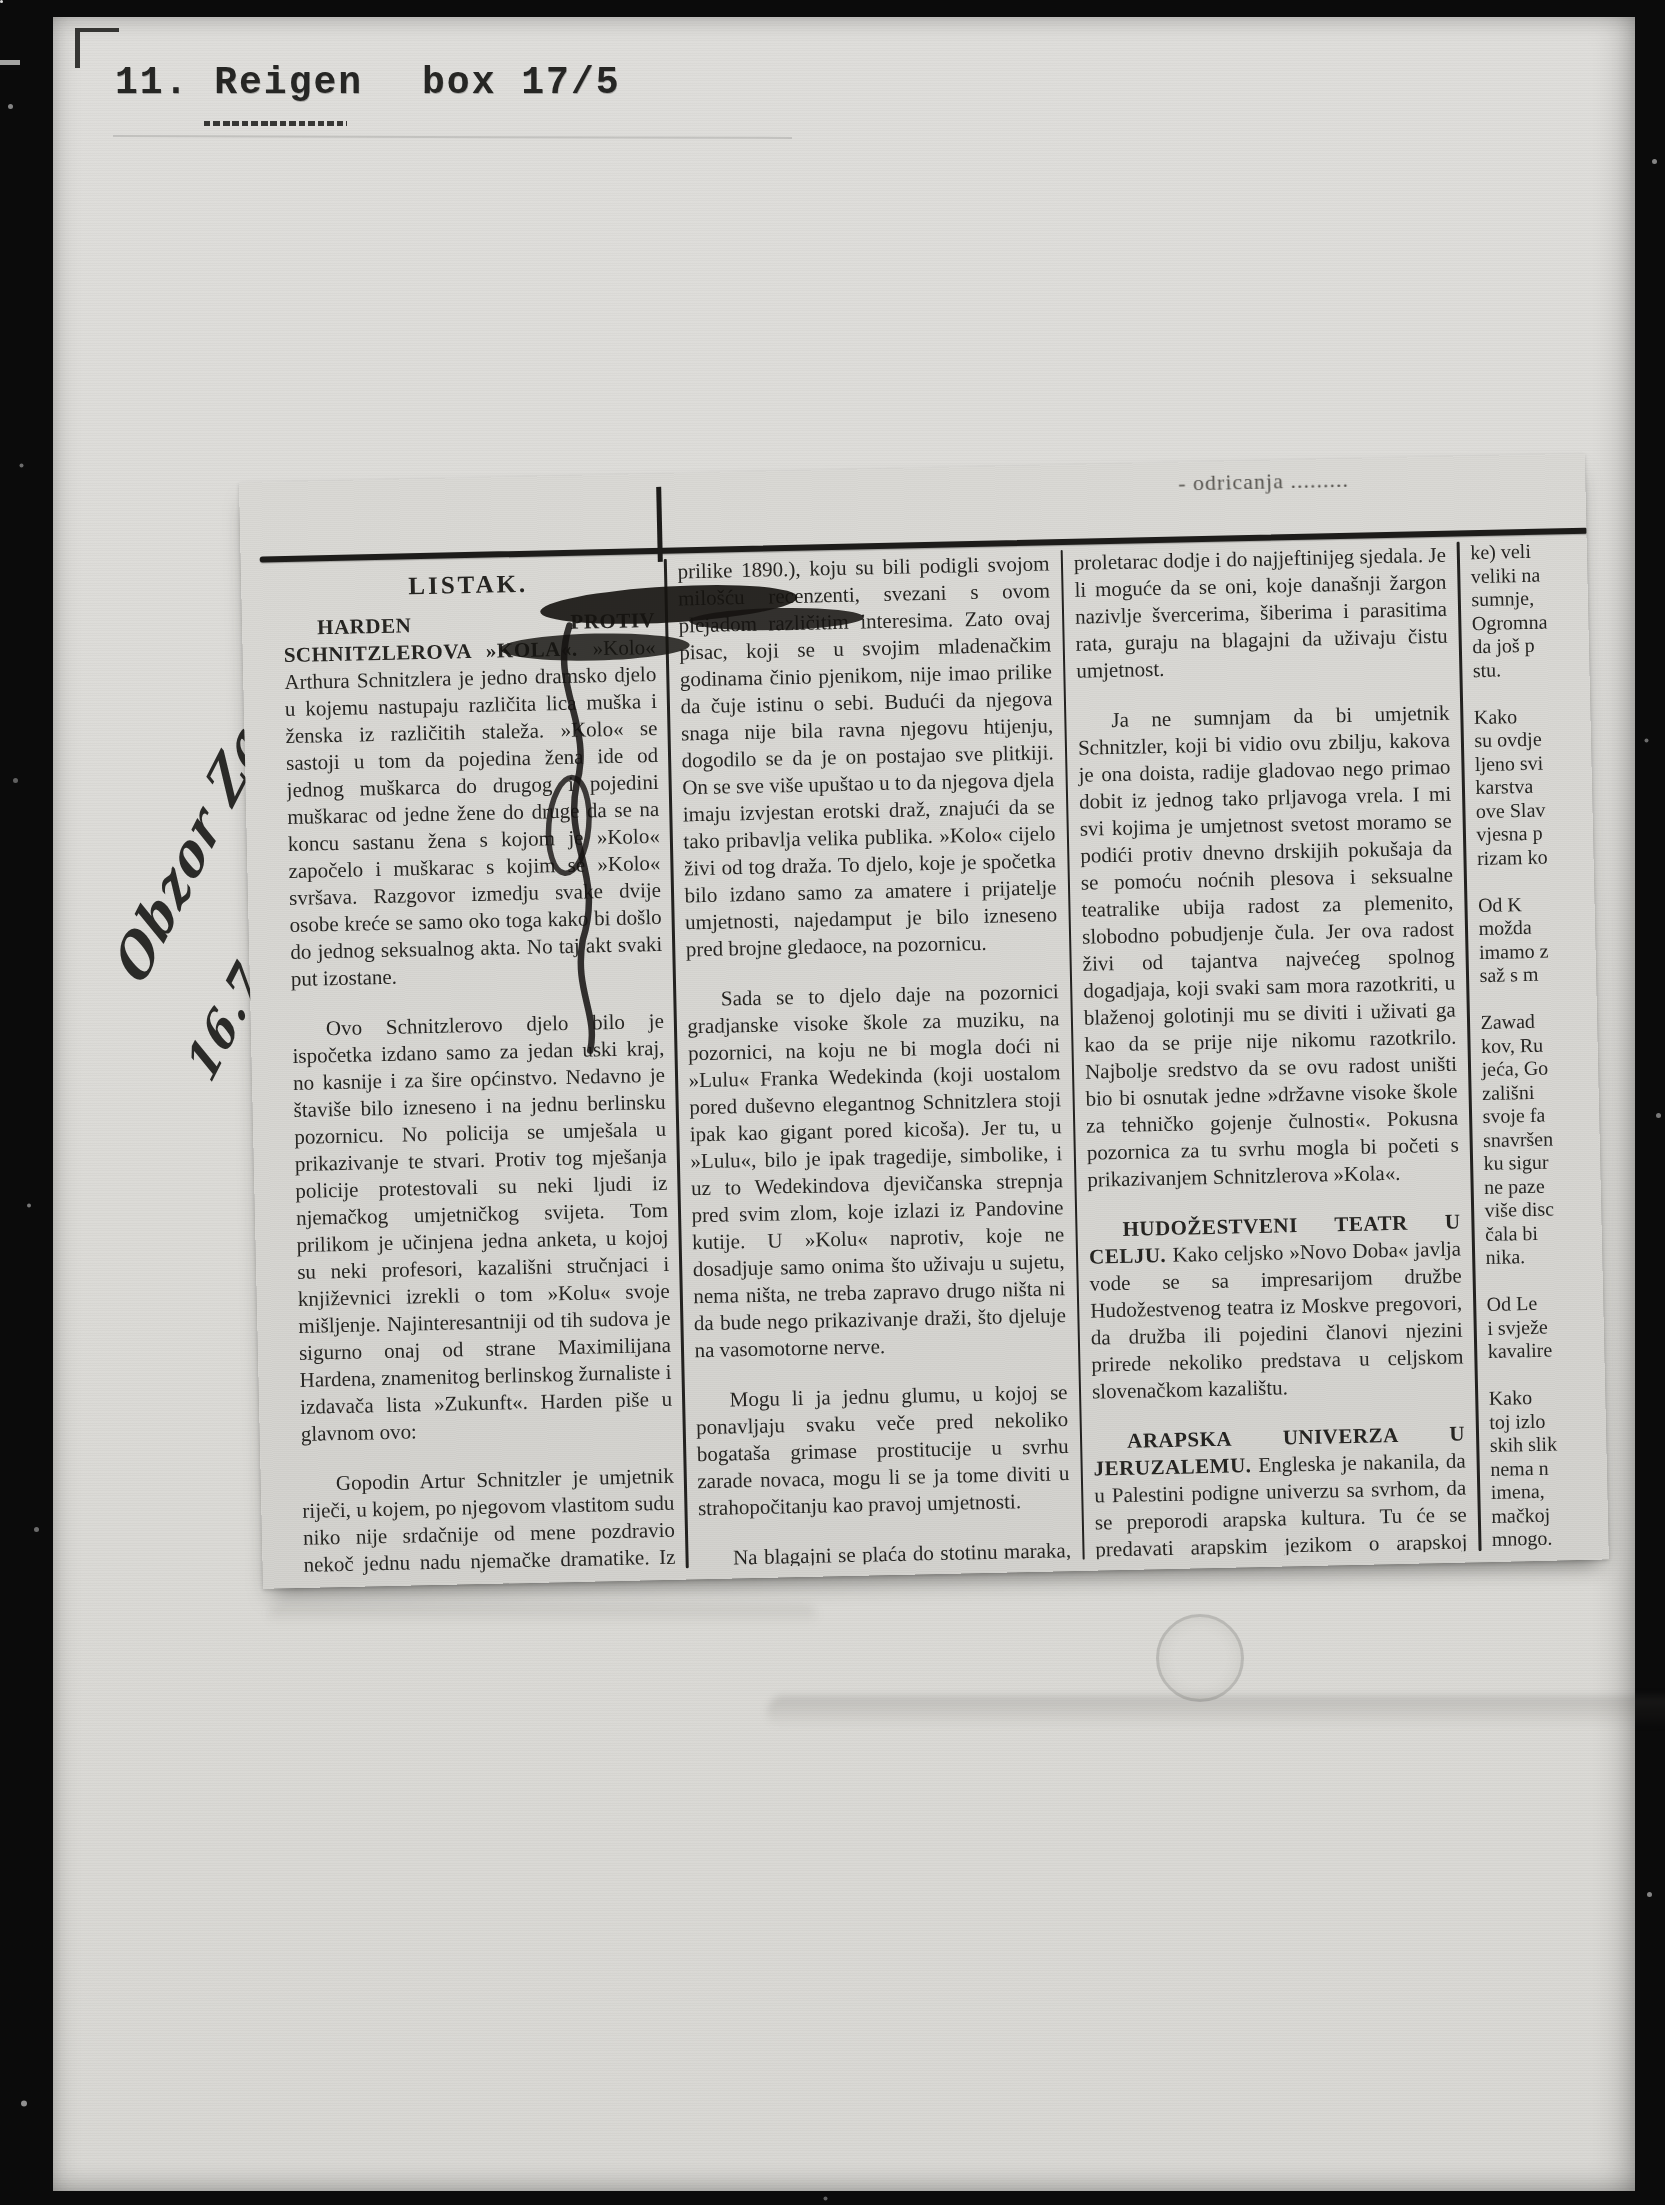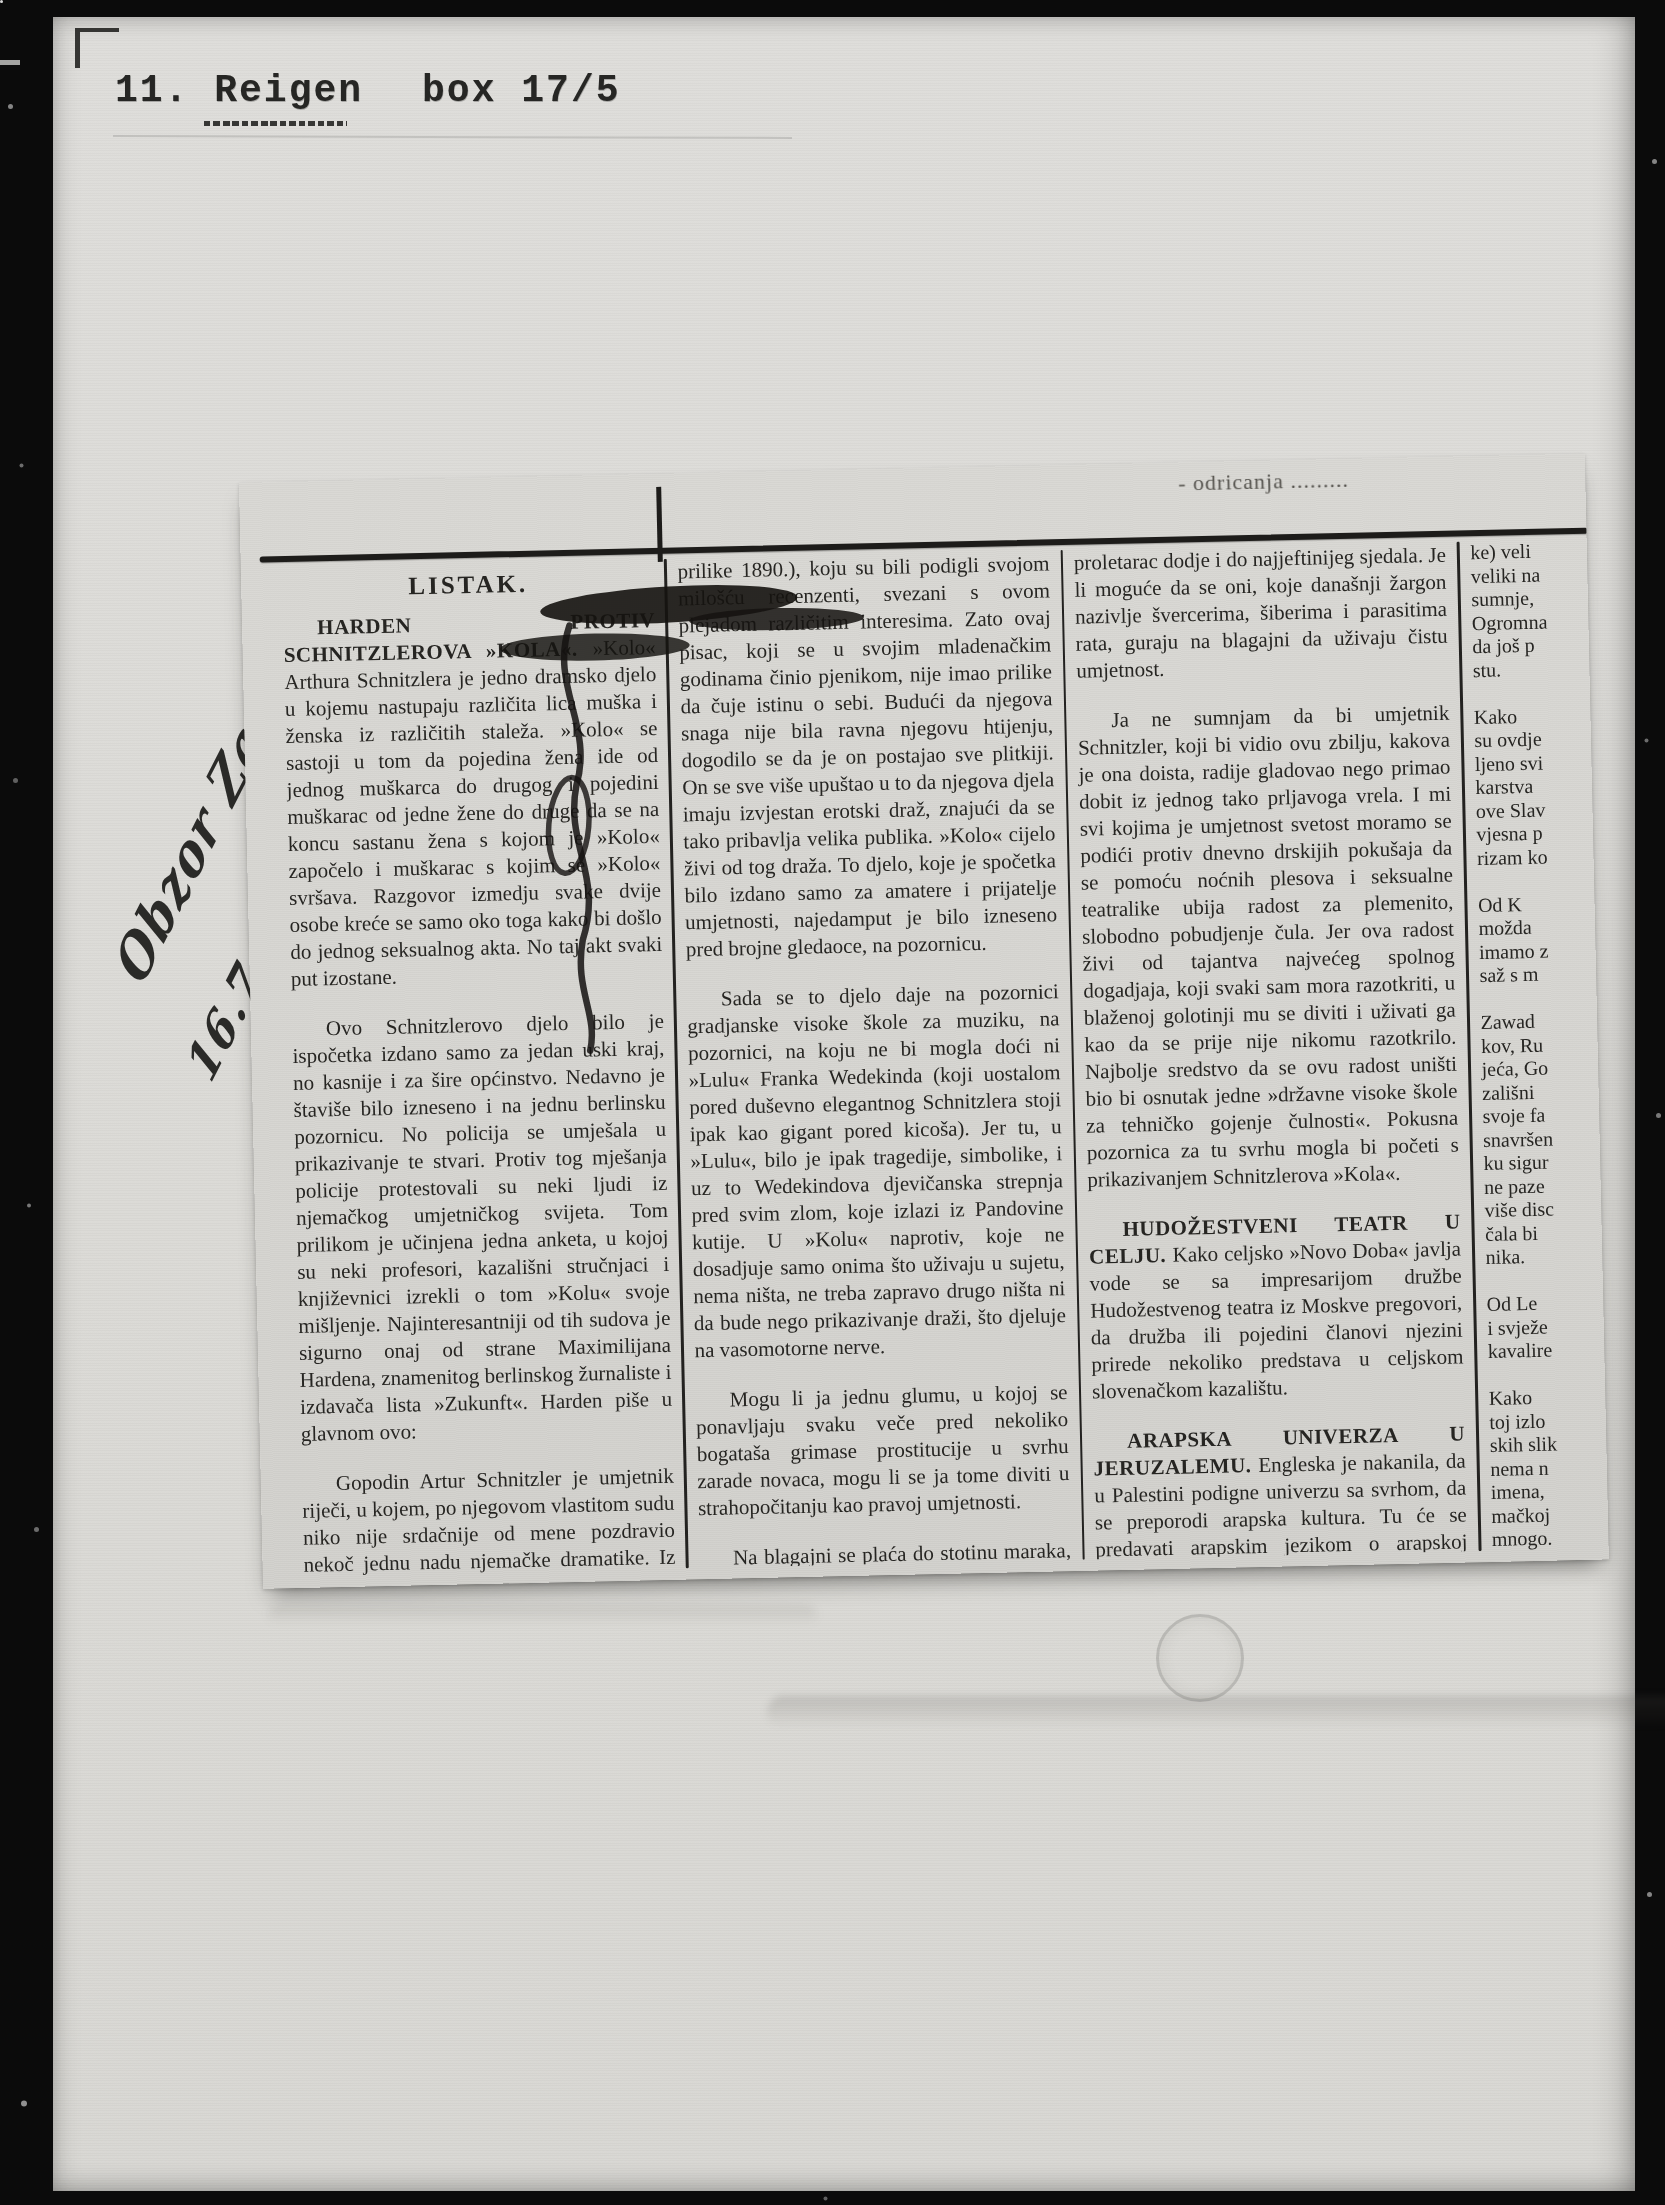--- a/index.html
+++ b/index.html
@@ -26,21 +26,21 @@
       linear-gradient(180deg,#deddda 0%, #dbdad6 55%, #d8d7d3 100%);
     box-shadow: inset -17px 0 35px -12px rgba(0,0,0,.30),
                 inset 13px 0 30px -15px rgba(0,0,0,.22),
                 inset 0 -13px 30px -14px rgba(0,0,0,.22),
                 inset 0 10px 25px -15px rgba(0,0,0,.16);
   }
   .corner-mark{position:absolute;left:22px;top:11px;width:39px;height:36px;
     border-left:5px solid #1a1a18;border-top:4px solid #1a1a18;opacity:.85;}
   .edge-dash{position:absolute;left:-53px;top:43px;width:20px;height:5px;background:#e6e6e2;opacity:.7;}
   
-  .typed{position:absolute;left:62px;top:52px;
+  .typed{position:absolute;left:62px;top:44px;
     font-family:"Liberation Mono", monospace;font-size:38px;font-weight:700;
     color:#262624;letter-spacing:2px;white-space:pre;text-shadow:0.5px 0.5px 0 rgba(0,0,0,.25);}
   .typed .box-label{margin-left:59px;}
   .typed-underline{position:absolute;left:151px;top:104px;width:143px;height:4.5px;
     background:repeating-linear-gradient(90deg,#242422 0 6.5px, rgba(0,0,0,0) 6.5px 9.5px);
     opacity:.9;}
   .scratch{position:absolute;left:60px;top:119px;width:679px;height:1.5px;
     background:rgba(0,0,0,.12);transform:rotate(.15deg);}
   
   .hw{position:absolute;font-family:"DejaVu Serif", serif;font-style:italic;font-weight:700;

